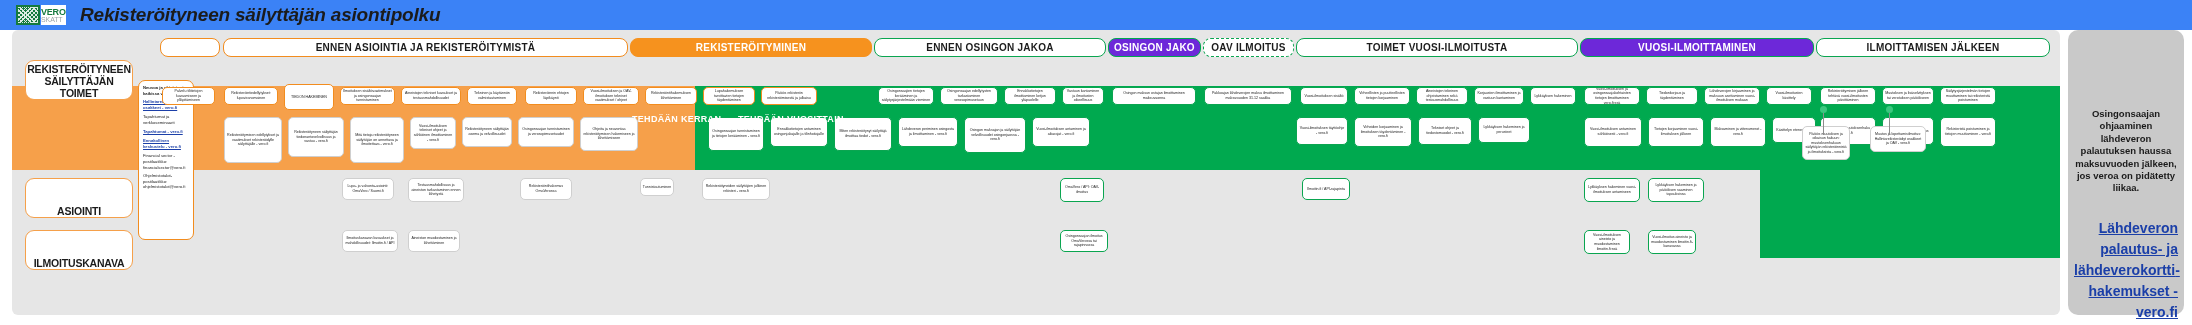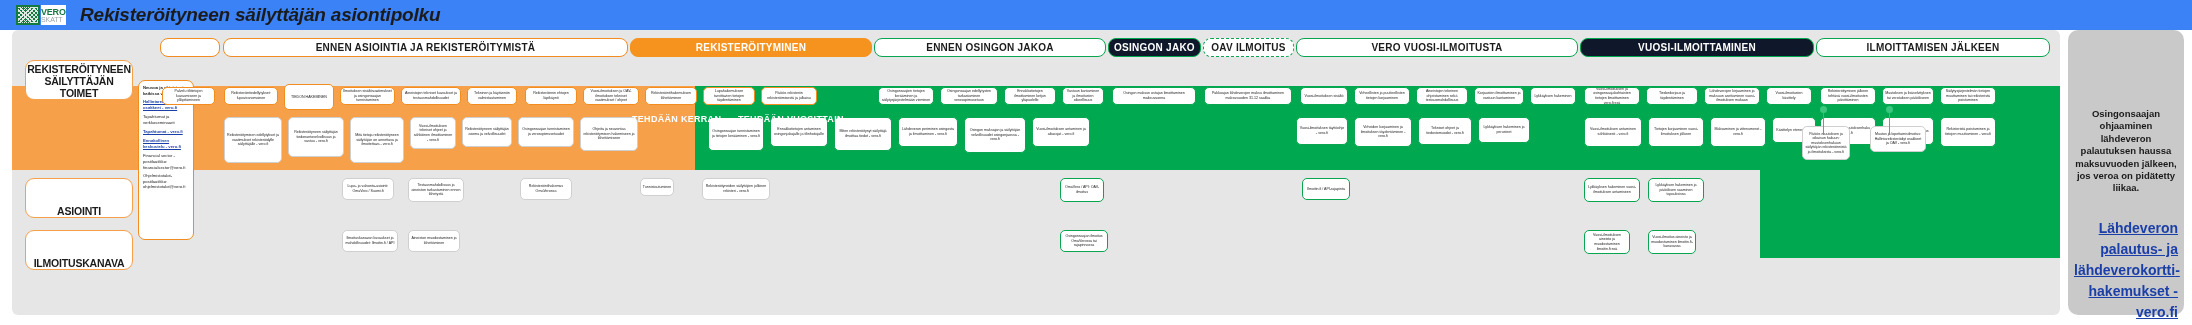--- a/index.html
+++ b/index.html
@@ -35,21 +35,21 @@
   
   .stripe{position:absolute;left:0;width:2048px;}
   .stripe-orange{background:#f6a04a;}
 
   
   .phase{position:absolute;top:8px;height:17px;border-radius:8px;display:flex;align-items:center;justify-content:center;
          font-size:10px;font-weight:bold;letter-spacing:.25px;text-align:center;}
   .phase.outline-o{background:#ffffff;border:1.5px solid #f28c1e;color:#1b1b1b;}
   .phase.solid-o{background:#f6921e;border:1.5px solid #f6921e;color:#ffffff;}
   .phase.outline-g{background:#ffffff;border:1.5px solid #0aa550;color:#1b1b1b;}
-  .phase.solid-g{background:#0f172a;border:1.5px solid #00a94f;color:#ffffff;}
+  .phase.solid-g{background:#6d28d9;border:1.5px solid #00a94f;color:#ffffff;}
   .phase.dashed-g{background:#ffffff;border:1.5px dashed #0aa550;color:#1b1b1b;}
 
   
   .nbox{position:absolute;background:#ffffff;border-radius:5px;box-sizing:border-box;
         font-size:3.6px;line-height:4.6px;color:#1b1b1b;padding:2px 2px;text-align:center;overflow:hidden;}
   .nbox.o{border:1px solid #f28c1e;}
   .nbox.g{border:1px solid #0aa550;}
   .nbox.plain{border:1px solid #cfcfcf;}
 
   .sidecard{position:absolute;background:#ffffff;border:1.6px solid #f28c1e;border-radius:7px;box-sizing:border-box;
@@ -99,21 +99,21 @@
         <div class="phase outline-g" style="left: 862px; width: 230px;">
           <span>ENNEN OSINGON JAKOA</span>
         </div>
         <div class="phase solid-g" style="left: 1096px; width: 91px;">
           <span>OSINGON JAKO</span>
         </div>
         <div class="phase dashed-g" style="left: 1191px; width: 89px;">
           <span>OAV ILMOITUS</span>
         </div>
         <div class="phase outline-g" style="left: 1284px; width: 280px;">
-          <span>VERO VUOSI-ILMOITUSTA</span>
+          <span>TOIMET VUOSI-ILMOITUSTA</span>
         </div>
         <div class="phase solid-g" style="left: 1568px; width: 232px;">
           <span>VUOSI-ILMOITTAMINEN</span>
         </div>
         <div class="phase outline-g" style="left: 1804px; width: 232px;">
           <span>ILMOITTAMISEN JÄLKEEN</span>
         </div>
       </div>
 
     <div class="leftcol">

